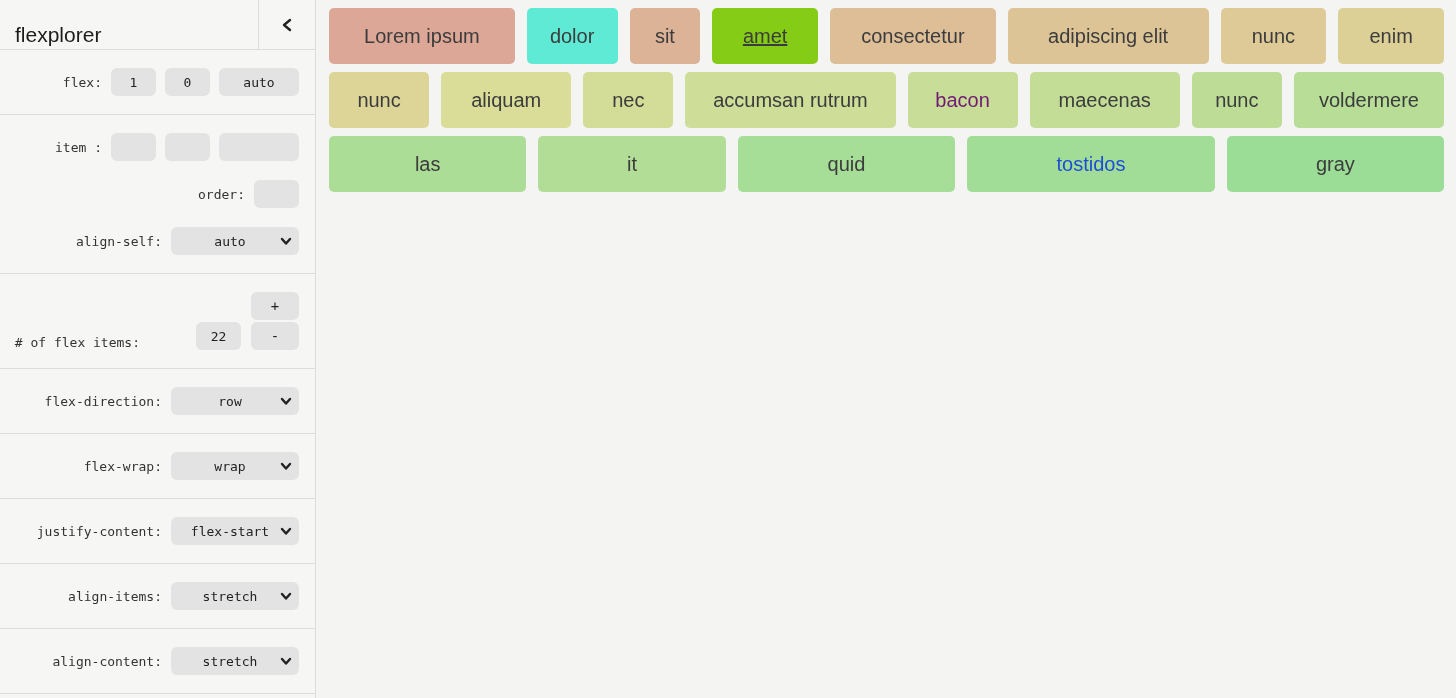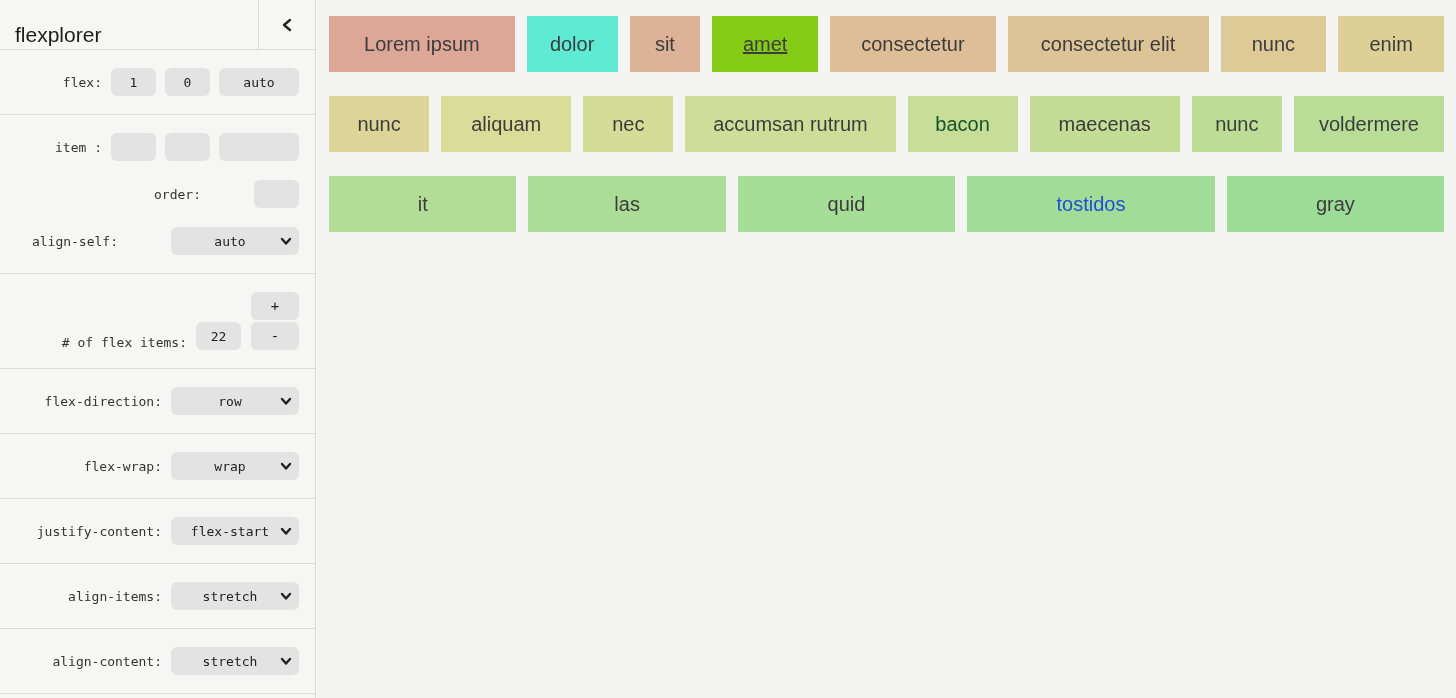--- a/index.html
+++ b/index.html
@@ -21,21 +21,21 @@
     font-family:"Liberation Sans","DejaVu Sans",sans-serif;
     font-size:21px; color:#1c1c1c;margin-top:20px;
   }
   .sb-collapse {
     width:57px; border-left:1px solid #dcdcdc;
     display:flex; align-items:center; justify-content:center;
     cursor:pointer; color:#222;
   }
   .group { border-bottom:1px solid #dcdcdc; padding:18px 16px; }
   .row { display:flex; align-items:center; justify-content:flex-end; }
-  .row + .row { margin-top:19px;gap:44px; }
+  .row + .row { margin-top:19px; }
   .lbl { font-size:13px; color:#333; margin-right:9px; white-space:pre; }
   .ctl {
     background:#e3e3e3; border:none; border-radius:6px; height:28px;
     font-family:"DejaVu Sans Mono","Liberation Mono",monospace;
     font-size:13px; color:#222; text-align:center; outline:none; padding:0;
   }
   .ctl + .ctl { margin-left:9px; }
   .in-sm { width:45px; }
   .in-lg { width:80px; }
   .selectbox {
@@ -55,21 +55,21 @@
   .count-btn + .count-btn { margin-top:2px; }
 
   
   .main {
     position:absolute; left:317px; top:0; width:1139px; height:698px;
     padding:4px 6px;
     display:flex; flex-direction:row; flex-wrap:wrap;
     justify-content:flex-start; align-items:stretch; align-content:flex-start;
   }
   .flex-item {
-    flex:1 0 auto; margin:12px 6px; padding:13px 18px; border-radius:0;
+    flex:1 0 auto; margin:4px 6px; padding:13px 18px; border-radius:5px;
     font-family:"Liberation Sans","DejaVu Sans",sans-serif;
     font-size:20px; color:#3c3c3c; text-align:center; white-space:nowrap;
     height:56px; line-height:30px;
   }
 </style>
 </head>
 <body>
 
 <div class="sidebar">
 
@@ -109,21 +109,21 @@
         <svg class="chev" width="12" height="12" viewBox="0 0 12 12">
           <polyline points="2,4 6,8.5 10,4" fill="none" stroke="#222" stroke-width="2.4" stroke-linecap="round" stroke-linejoin="round"></polyline>
         </svg>
       </div>
     </div>
   </div>
 
   <div class="group">
     <div class="row" style="align-items:flex-end;">
       <span class="lbl" style="margin-top:7px;"># of flex items:</span>
-      <input class="ctl in-sm" style="margin-top: 1px;" value="22">
+      <input class="ctl in-sm" style="margin-top: 1px; margin-left: 47px;" value="22">
       <div class="count-btns">
         <button class="count-btn">+</button>
         <button class="count-btn">-</button>
       </div>
     </div>
   </div>
 
   <div class="group">
     <div class="row">
       <span class="lbl">flex-direction:</span>
@@ -185,29 +185,29 @@
   </div>
 
 </div>
 
 <div class="main">
     <div class="flex-item" style="background: rgb(221, 167, 151); flex-basis: 180px; color: rgb(60, 60, 60);">Lorem ipsum</div>
     <div class="flex-item" style="background: #5eead4; flex-basis: 85px; color: rgb(60, 60, 60);">dolor</div>
     <div class="flex-item" style="background: rgb(221, 179, 151); flex-basis: 65px; color: rgb(60, 60, 60);">sit</div>
     <div class="flex-item" style="background: #84cc16; flex-basis: 100px; color: rgb(60, 60, 60); text-decoration: underline;">amet</div>
     <div class="flex-item" style="background: rgb(221, 190, 151); flex-basis: 160px; color: rgb(60, 60, 60);">consectetur</div>
-    <div class="flex-item" style="background: rgb(221, 196, 151); flex-basis: 195px; color: rgb(60, 60, 60);">consectetur elit</div>
+    <div class="flex-item" style="background: rgb(221, 196, 151); flex-basis: 195px; color: rgb(60, 60, 60);">adipiscing elit</div>
     <div class="flex-item" style="background: rgb(221, 202, 151); flex-basis: 100px; color: rgb(60, 60, 60);">nunc</div>
     <div class="flex-item" style="background: rgb(221, 208, 151); flex-basis: 100px; color: rgb(60, 60, 60);">enim</div>
     <div class="flex-item" style="background: rgb(221, 213, 151); flex-basis: 100px; color: rgb(60, 60, 60);">nunc</div>
     <div class="flex-item" style="background: rgb(218, 221, 151); flex-basis: 130px; color: rgb(60, 60, 60);">aliquam</div>
     <div class="flex-item" style="background: rgb(212, 221, 151); flex-basis: 90px; color: rgb(60, 60, 60);">nec</div>
     <div class="flex-item" style="background: rgb(206, 221, 151); flex-basis: 210px; color: rgb(60, 60, 60);">accumsan rutrum</div>
-    <div class="flex-item" style="background: rgb(200, 221, 151); flex-basis: 110px; color: #14532d;">bacon</div>
+    <div class="flex-item" style="background: rgb(200, 221, 151); flex-basis: 110px; color: #701a75;">bacon</div>
     <div class="flex-item" style="background: rgb(195, 221, 151); flex-basis: 150px; color: rgb(60, 60, 60);">maecenas</div>
     <div class="flex-item" style="background: rgb(189, 221, 151); flex-basis: 90px; color: rgb(60, 60, 60);">nunc</div>
     <div class="flex-item" style="background: rgb(183, 221, 151); flex-basis: 150px; color: rgb(60, 60, 60);">voldermere</div>
+    <div class="flex-item" style="background: rgb(172, 221, 151); flex-basis: 70px; color: rgb(60, 60, 60);">las</div>
     <div class="flex-item" style="background: rgb(178, 221, 151); flex-basis: 60px; color: rgb(60, 60, 60);">it</div>
-    <div class="flex-item" style="background: rgb(172, 221, 151); flex-basis: 70px; color: rgb(60, 60, 60);">las</div>
     <div class="flex-item" style="background: rgb(166, 221, 151); flex-basis: 90px; color: rgb(60, 60, 60);">quid</div>
     <div class="flex-item" style="background: rgb(161, 221, 151); flex-basis: 120px; color: #1d4ed8;">tostidos</div>
     <div class="flex-item" style="background: rgb(155, 221, 151); flex-basis: 90px; color: rgb(60, 60, 60);">gray</div>
   </div>
 
 </body></html>

